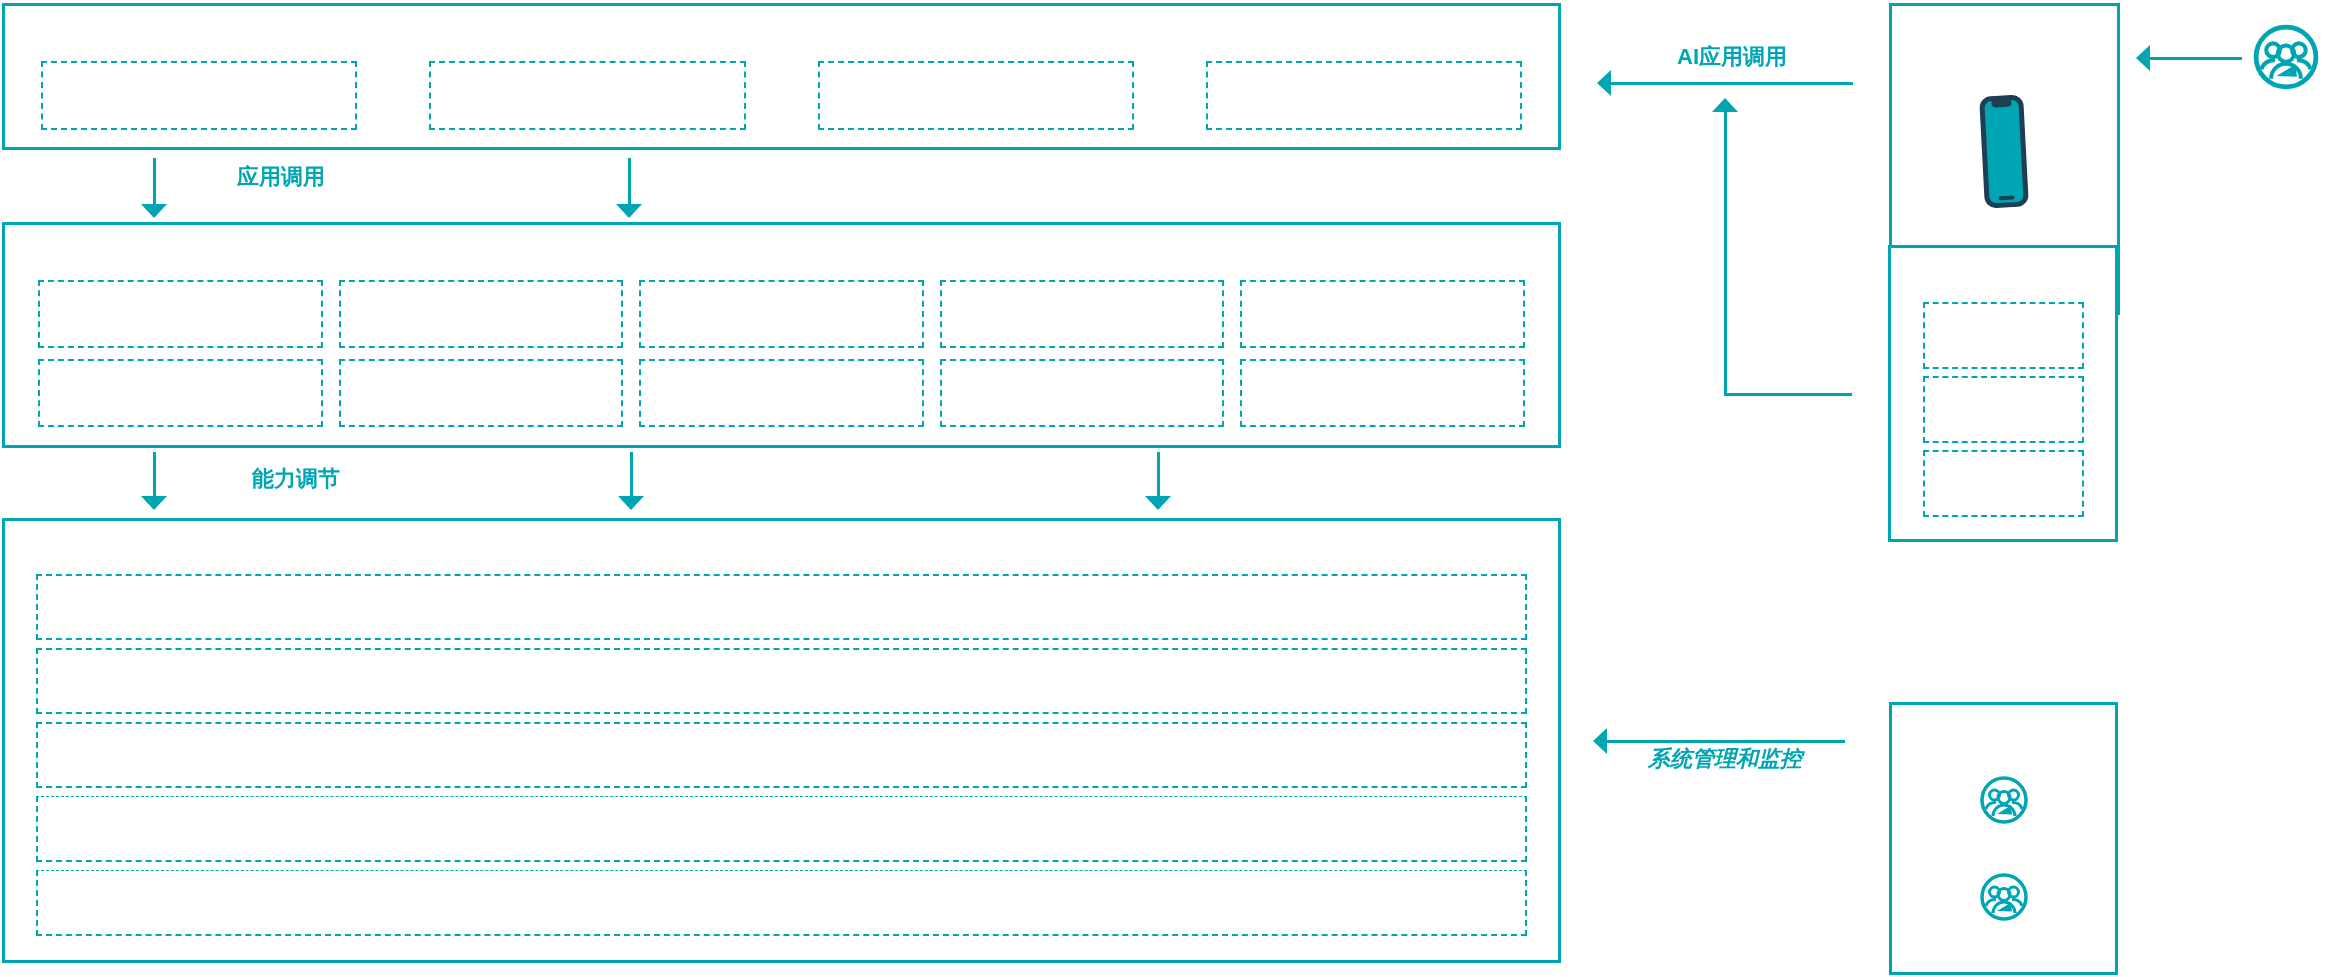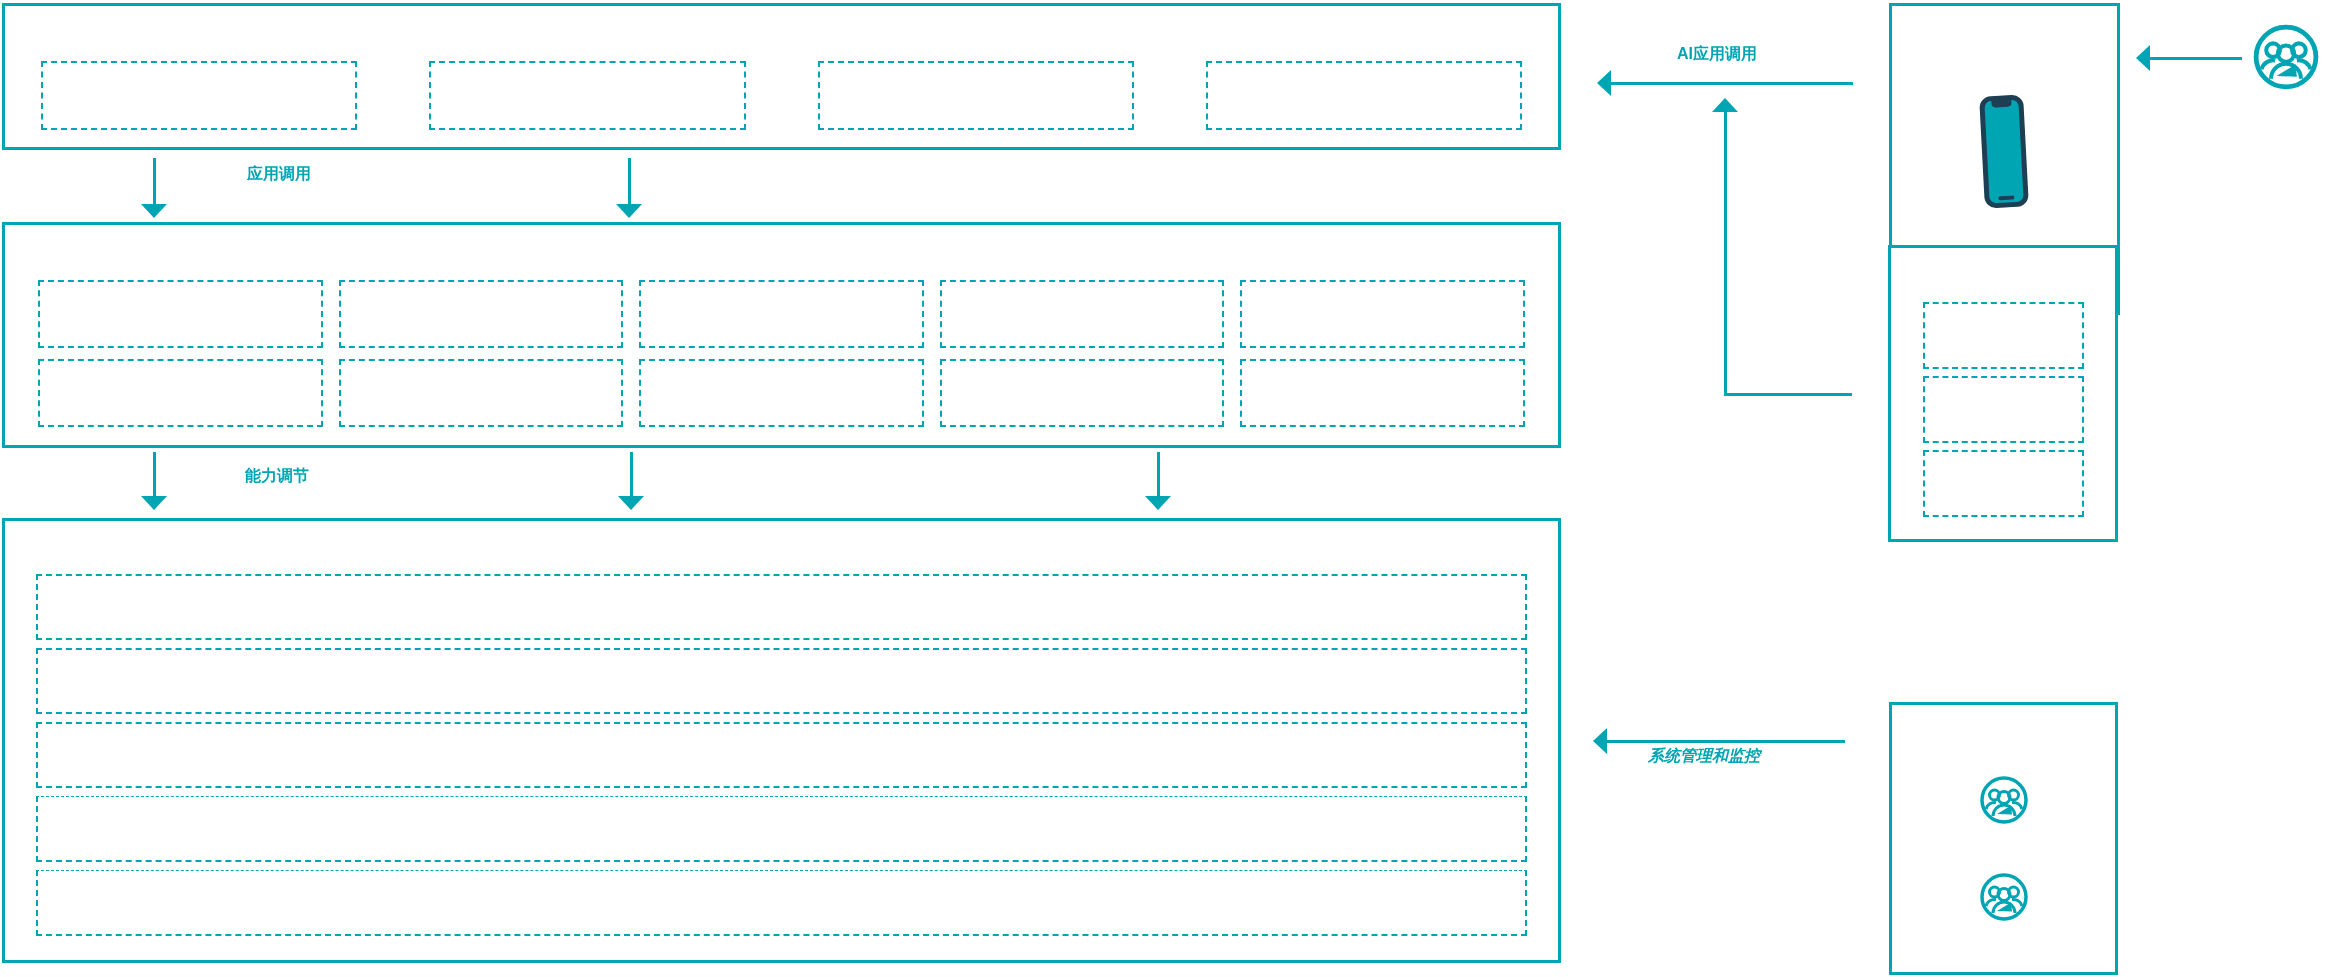--- a/index.html
+++ b/index.html
@@ -26,21 +26,21 @@
               display:flex;flex-direction:column;gap:7px;}
   .admin-box{left:1889px;top:702px;width:229px;height:273px;padding-top:70px;
              display:flex;flex-direction:column;align-items:center;gap:47px;}
   
   .dbox{border:2px dashed var(--accent);background:var(--bg);}
   .band1 .dbox{flex:1;height:69px;}
   .band3 .dbox{height:66px;}
   .band3 .dbox.thin-top{border-top-width:1px;}
   .module-box .dbox{height:67px;}
   
-  .lbl{position:absolute;color:var(--accent);font-weight:bold;font-size:16px;line-height:1;white-space:nowrap;}
+  .lbl{position:absolute;color:var(--accent);font-weight:bold;font-size:22px;line-height:1;white-space:nowrap;}
   .phone-label{position:absolute;left:0;right:0;top:250px;text-align:center;color:var(--accent);
                font-weight:bold;font-size:24px;}
   
   .v-stem{position:absolute;width:3px;background:var(--accent);}
   .h-stem{position:absolute;height:3px;background:var(--accent);}
   .head-down{position:absolute;width:0;height:0;border-left:13px solid transparent;
              border-right:13px solid transparent;border-top:14px solid var(--accent);}
   .head-up{position:absolute;width:0;height:0;border-left:13px solid transparent;
            border-right:13px solid transparent;border-bottom:14px solid var(--accent);}
   .head-left{position:absolute;width:0;height:0;border-top:13px solid transparent;
@@ -60,42 +60,42 @@
       <div class="dbox"></div>
       <div class="dbox"></div>
       <div class="dbox"></div>
       <div class="dbox"></div>
     </div>
 
   <div class="v-stem" style="left:153px;top:158px;height:46px;"></div>
   <div class="head-down" style="left:141px;top:204px;"></div>
   <div class="v-stem" style="left:628px;top:158px;height:46px;"></div>
   <div class="head-down" style="left:616px;top:204px;"></div>
-  <div class="lbl" style="left:247px;top:166px;">应用调用</div>
+  <div class="lbl" style="left:237px;top:166px;">应用调用</div>
 
   <div class="band band2">
       <div class="dbox"></div>
       <div class="dbox"></div>
       <div class="dbox"></div>
       <div class="dbox"></div>
       <div class="dbox"></div>
       <div class="dbox"></div>
       <div class="dbox"></div>
       <div class="dbox"></div>
       <div class="dbox"></div>
       <div class="dbox"></div>
     </div>
 
   <div class="v-stem" style="left:153px;top:452px;height:44px;"></div>
   <div class="head-down" style="left:141px;top:496px;"></div>
   <div class="v-stem" style="left:630px;top:452px;height:44px;"></div>
   <div class="head-down" style="left:618px;top:496px;"></div>
   <div class="v-stem" style="left:1157px;top:452px;height:44px;"></div>
   <div class="head-down" style="left:1145px;top:496px;"></div>
-  <div class="lbl" style="left:245px;top:468px;">能力调节</div>
+  <div class="lbl" style="left:252px;top:468px;">能力调节</div>
 
   <div class="band band3">
       <div class="dbox"></div>
       <div class="dbox"></div>
       <div class="dbox"></div>
       <div class="dbox thin-top"></div>
       <div class="dbox thin-top"></div>
     </div>
 
   <div class="h-stem" style="left:1611px;top:82px;width:242px;"></div>

